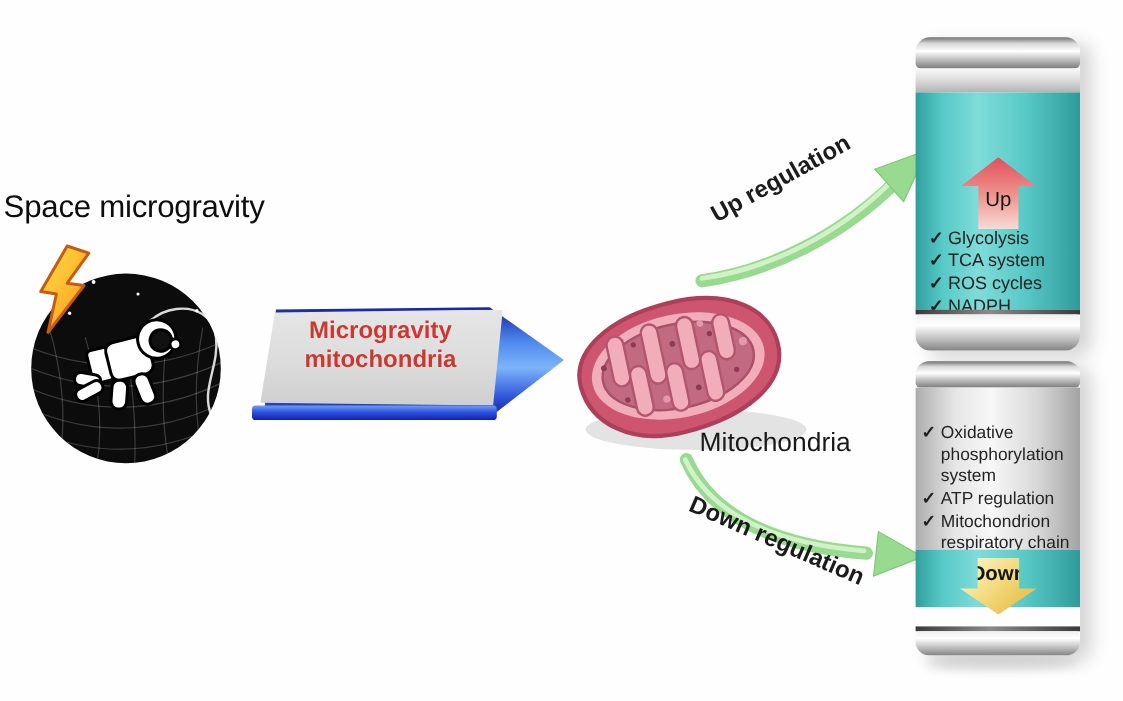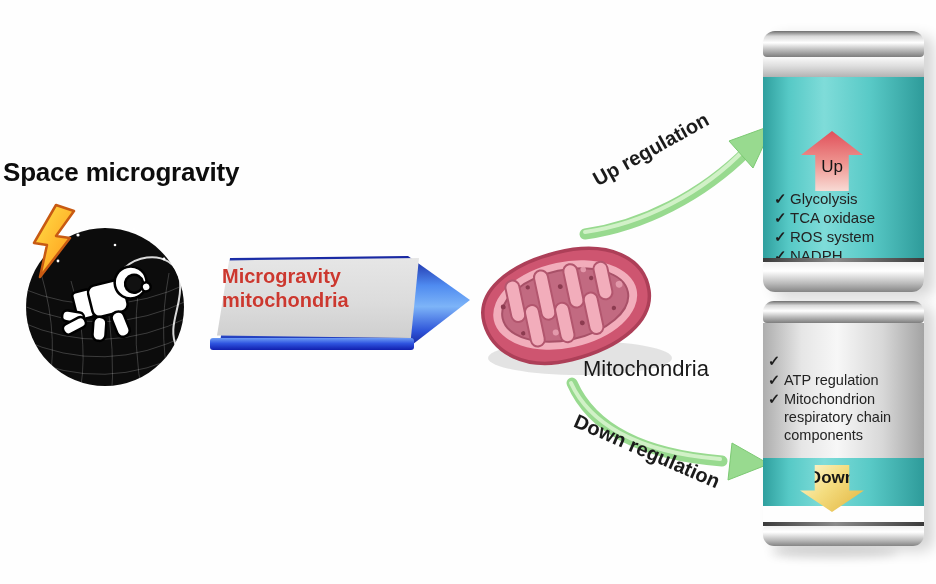--- a/index.html
+++ b/index.html
@@ -6,26 +6,26 @@
   .stage{
     position:relative;width:936px;height:584px;overflow:hidden;
     background:#fefefe;
     font-family:"Liberation Sans", sans-serif;
   }
   .abs{position:absolute;}
 
   
   .page-title{
     left:3px;top:157px;width:280px;
-    font-size:26px;font-weight:700;color:#0d0d0d;letter-spacing:-0.2px;
+    font-size:26px;font-weight:400;color:#0d0d0d;letter-spacing:-0.2px;
   }
 
   
   .effects-text{
-    left:222px;top:264px;width:190px;text-align:left;
+    left:222px;top:264px;width:190px;text-align:center;
     font-size:20px;line-height:24px;font-weight:700;color:#cb382f;
     text-shadow:0 0 1px rgba(255,255,255,.65);
     z-index:3;
   }
   .effects-box{
     left:217px;top:258px;width:202px;height:80px;
     background:linear-gradient(180deg,#e6e6e6 0%,#dcdcdc 55%,#cfcfcf 100%);
     clip-path:polygon(6% 3%,100% 0%,96% 100%,0% 97%);
     z-index:2;
   }
@@ -48,21 +48,20 @@
   .down-label{
     left:552px;top:440px;width:190px;text-align:center;
     transform:rotate(23.5deg);
     font-size:20px;font-weight:700;color:#1b1b1b;z-index:2;
   }
 
   
   .cyl{
     width:137px;border-radius:12px;z-index:2;
     box-shadow:10px 5px 14px rgba(0,0,0,.16);
-    padding-left:24px;
   }
   .cyl-up{left:763px;top:31px;height:261px;}
   .cyl-down{left:763px;top:301px;height:245px;}
   .cap{
     position:absolute;left:0;width:100%;
     background:linear-gradient(180deg,#6e6e6e 0%,#d8d8d8 20%,#ffffff 45%,#c2c2c2 70%,#7d7d7d 100%);
   }
   .cap-top{top:0;height:26px;border-radius:12px 12px 4px 4px;}
   .cyl-down .cap-top{height:22px;border-radius:11px 11px 4px 4px;}
   .neck{
@@ -259,42 +258,43 @@
       <div class="arrow-up">
         <span>Up</span>
       </div>
       <ul class="checklist">
         <li>
           <span class="check">✓</span>
           <span>Glycolysis</span>
         </li>
         <li>
           <span class="check">✓</span>
-          <span>TCA oxidase</span>
-        </li>
-        <li>
-          <span class="check">✓</span>
-          <span>ROS system</span>
+          <span>TCA system</span>
+        </li>
+        <li>
+          <span class="check">✓</span>
+          <span>ROS cycles</span>
         </li>
         <li>
           <span class="check">✓</span>
           <span>NADPH oxidase activity</span>
         </li>
       </ul>
     </div>
     <div class="dark-strip"></div>
     <div class="foot"></div>
   </div>
 
   <div class="abs cyl cyl-down">
     <div class="cap cap-top"></div>
     <div class="silver-body">
       <ul class="checklist">
         <li>
           <span class="check">✓</span>
+          <span>Oxidative phosphorylation system</span>
         </li>
         <li>
           <span class="check">✓</span>
           <span>ATP regulation</span>
         </li>
         <li>
           <span class="check">✓</span>
           <span>Mitochondrion respiratory chain components</span>
         </li>
       </ul>

